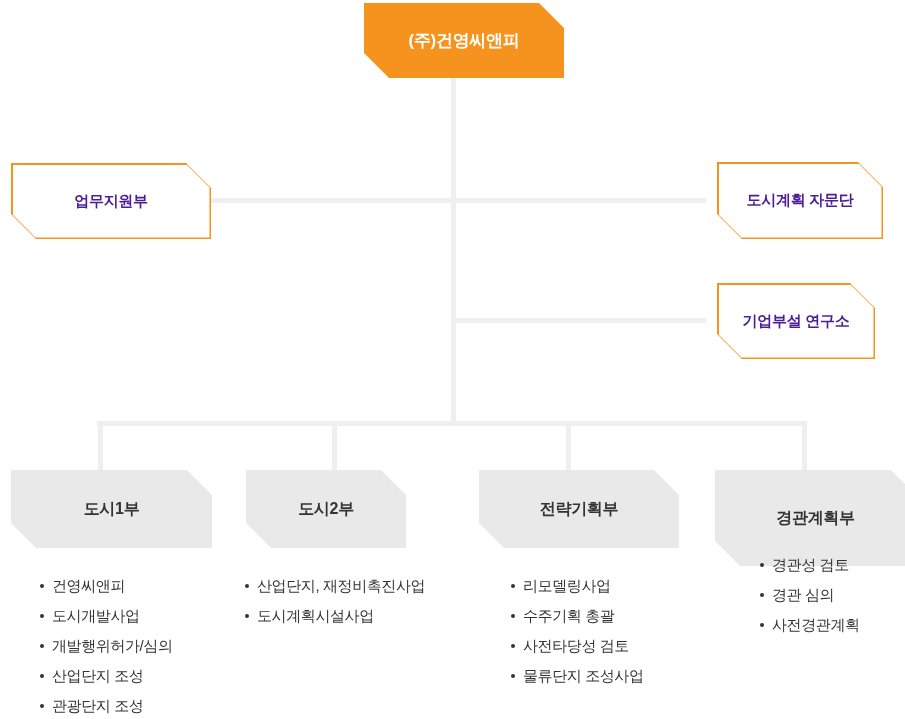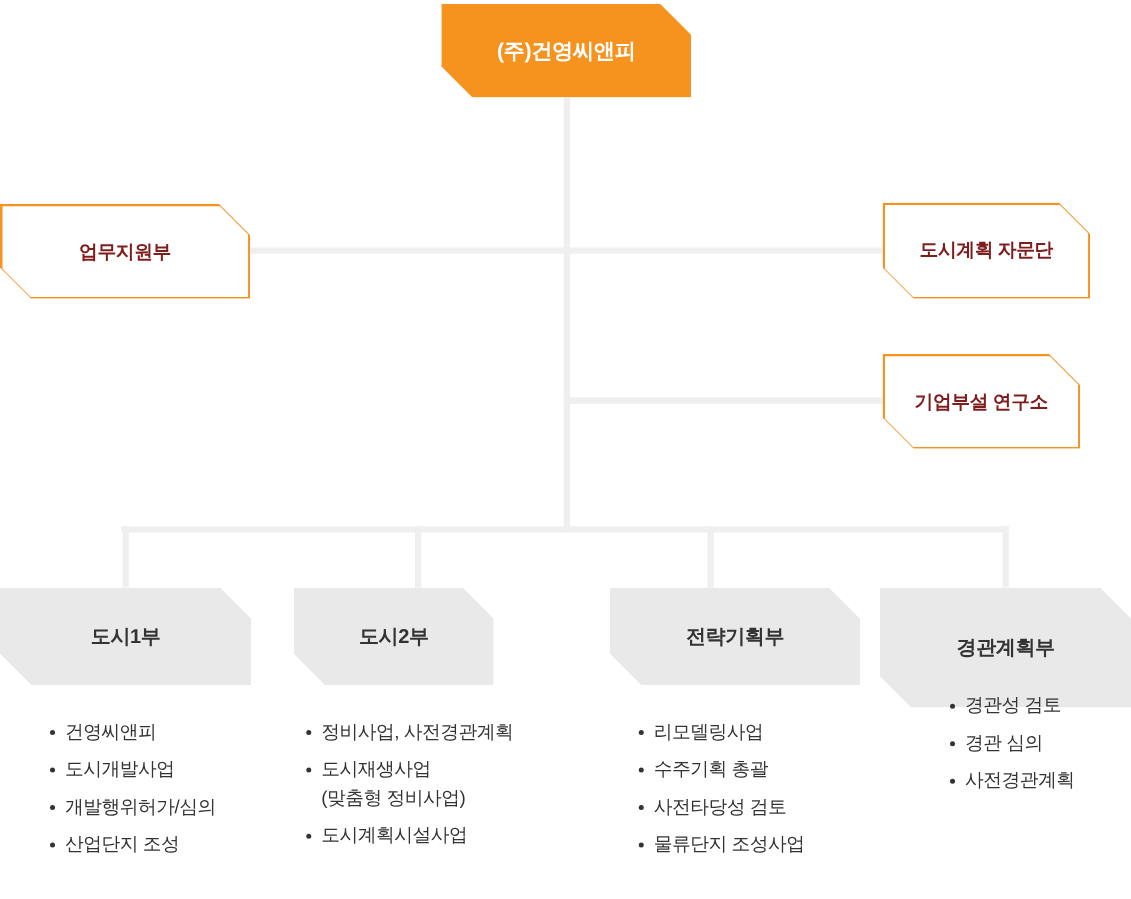--- a/index.html
+++ b/index.html
@@ -3,27 +3,28 @@
 <meta charset="utf-8">
 <style>
   html,body { margin:0; padding:0; background:#ffffff; }
   .stage {
     position:relative; width:905px; height:719px; background:#ffffff;
     font-family:"Liberation Sans", sans-serif; overflow:hidden;
   }
   .line { position:absolute; background:#EFEFEF; }
   .notch {
     clip-path: polygon(0 0, calc(100% - 25px) 0, 100% 25px, 100% 100%, 25px 100%, 0 calc(100% - 25px));
+    margin-left: 11px;
   }
   .box {
     position:absolute; display:flex; align-items:center; justify-content:center;
     text-align:center; letter-spacing:-0.3px;
   }
   .box-root { background:#F6921E; color:#ffffff; font-weight:bold; font-size:17px; }
-  .box-outline { background:#F6921E; color:#7f1d1d; font-weight:bold; font-size:15px; }
+  .box-outline { background:#F6921E; color:#4c1d95; font-weight:bold; font-size:15px; }
   .box-outline .fill {
     position:absolute; inset:1.5px; background:#ffffff;
     clip-path: polygon(0 0, calc(100% - 23px) 0, 100% 23px, 100% 100%, 23px 100%, 0 calc(100% - 23px));
   }
   .box .label { position:relative; z-index:1; }
   .box-gray { background:#E9E9E9; color:#333333; font-weight:bold; font-size:16px; }
 
   .dept-list { position:absolute; margin:0; padding:0; list-style:none; }
   .dept-list li {
     position:relative; padding-left:12px; margin:0 0 7px 0;
@@ -68,40 +69,37 @@
     <span class="fill"></span>
     <span class="label">기업부설 연구소</span>
   </div>
 
   <div class="box box-gray notch" style="left:0; top:470px; width:201px; height:78px;">
     <span class="label">도시1부</span>
   </div>
   <div class="box box-gray notch" style="left:235px; top:470px; width:160px; height:78px;">
     <span class="label">도시2부</span>
   </div>
-  <div class="box box-gray notch" style="left:488px; top:470px; width:200px; height:78px;">
+  <div class="box box-gray notch" style="left:468px; top:470px; width:200px; height:78px;">
     <span class="label">전략기획부</span>
   </div>
   <div class="box box-gray notch" style="left:704px; top:470px; width:201px; height:96px;">
     <span class="label">경관계획부</span>
   </div>
 
   <ul class="dept-list" style="left:40px; top:574px;">
     <li><span>건영씨앤피</span></li>
     <li><span>도시개발사업</span></li>
     <li><span>개발행위허가/심의</span></li>
     <li><span>산업단지 조성</span></li>
+    <li><span>관광단지 조성</span></li>
   </ul>
 
   <ul class="dept-list" style="left:245px; top:574px;">
-    <li><span>정비사업, 사전경관계획</span></li>
-    <li>
-      <div>도시재생사업</div>
-      <div>(맞춤형 정비사업)</div>
-    </li>
+    <li><span>산업단지, 재정비촉진사업</span></li>
     <li><span>도시계획시설사업</span></li>
   </ul>
 
   <ul class="dept-list" style="left:511px; top:574px;">
     <li><span>리모델링사업</span></li>
     <li><span>수주기획 총괄</span></li>
     <li><span>사전타당성 검토</span></li>
     <li><span>물류단지 조성사업</span></li>
   </ul>
 

